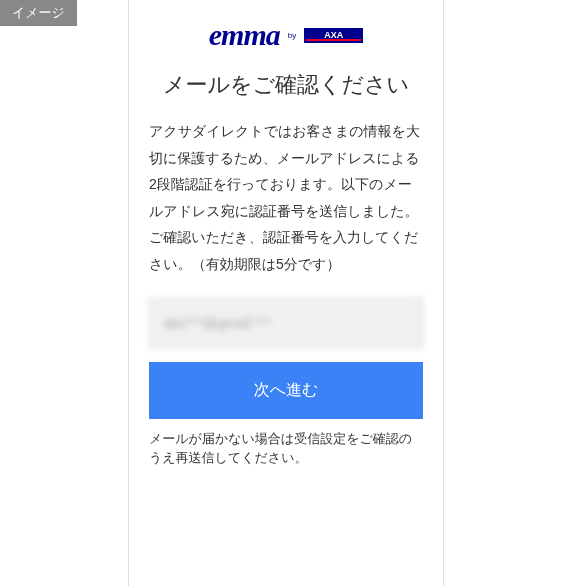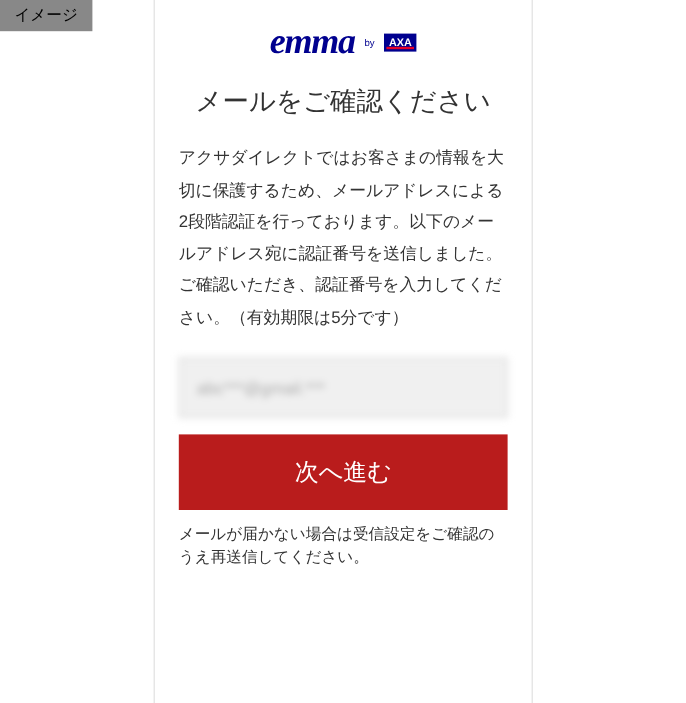--- a/index.html
+++ b/index.html
@@ -12,21 +12,21 @@
       background: #ffffff;
       width: 572px;
       height: 586px;
       position: relative;
     }
     .badge {
       position: absolute;
       top: 0;
       left: 0;
       background: #888888;
-      color: #000000;
+      color: #ffffff;
       font-size: 13px;
       padding: 4px 12px;
       z-index: 10;
     }
     .phone-container {
       position: absolute;
       left: 128px;
       top: 0;
       width: 316px;
       height: 586px;
@@ -54,21 +54,21 @@
     .by-text {
       font-size: 8px;
       color: #00008f;
       margin: 0 2px;
     }
     .axa-box {
       background: #00008f;
       color: #ffffff;
       font-size: 9px;
       font-weight: bold;
-      padding: 3px 4px;
+      padding: 3px 20px;
       position: relative;
       line-height: 1;
     }
     .axa-box::after {
       content: "";
       position: absolute;
       bottom: 2px;
       left: 2px;
       right: 2px;
       height: 2px;
@@ -114,25 +114,25 @@
       padding: 16px 14px;
       font-size: 15px;
       color: #00008f;
       outline: none;
     }
     .code-input::placeholder {
       color: #00008f;
     }
     .next-button {
       width: 100%;
-      background: #b91c1c;
+      background: #3b82f6;
       color: #ffffff;
       border: none;
       padding: 18px;
-      font-size: 20px;
+      font-size: 16px;
       cursor: pointer;
       margin-bottom: 10px;
     }
     .resend-text {
       font-size: 13px;
       color: #333333;
       text-align: left;
       line-height: 1.5;
     }
     .resend-link {

